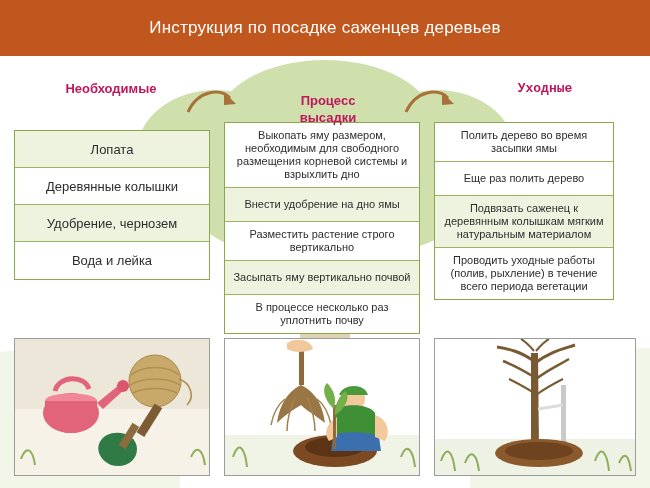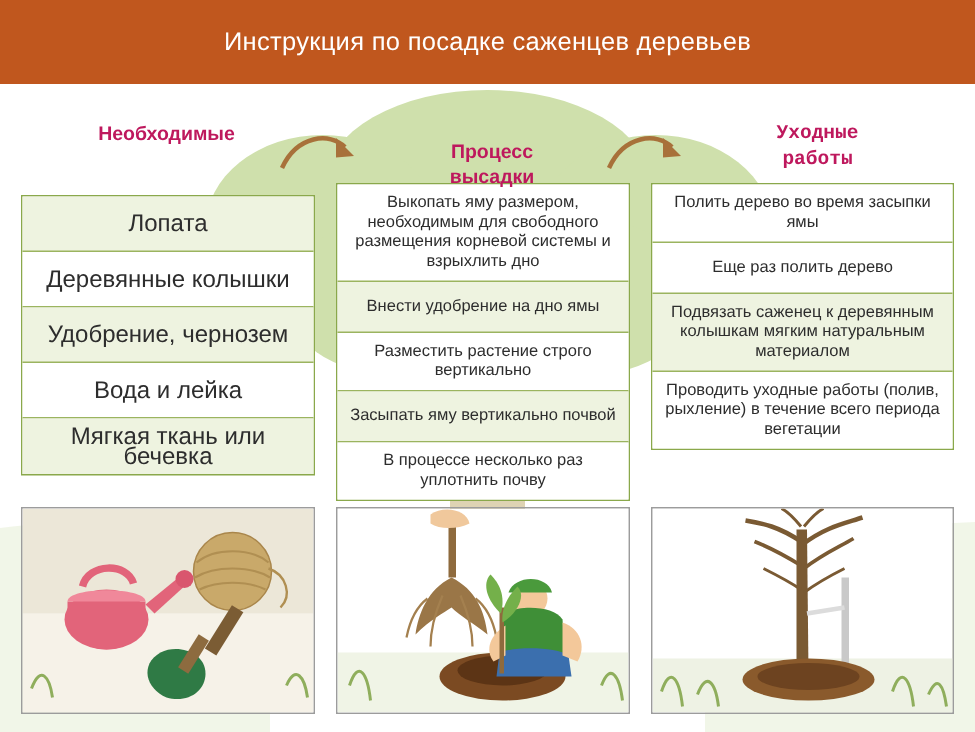--- a/index.html
+++ b/index.html
@@ -81,39 +81,39 @@
   
   .list-box {
     position: absolute;
     z-index: 2;
     border: 1px solid #8aa84b;
     background: #ffffff;
     box-sizing: border-box;
   }
   .box-materials { left: 14px;  top: 130px; width: 196px; }
   .box-process   { left: 224px; top: 122px; width: 196px; }
-  .box-care      { left: 434px; top: 122px; width: 202px; }
+  .box-care      { left: 434px; top: 122px; width: 180px; }
 
   .cell {
     box-sizing: border-box;
     padding: 6px 7px;
     font-size: 11px;
     line-height: 13px;
     text-align: center;
     color: #2d2d2d;
     border-bottom: 1px solid #9bb45f;
     display: flex;
     align-items: center;
     justify-content: center;
   }
   .cell:last-child { border-bottom: none; }
   .cell.alt  { background: #eef3e0; }
   .cell.plain{ background: #ffffff; }
 
-  .box-materials .cell { height: 37px; font-size: 16px; }
+  .box-materials .cell { height: 37px; font-size: 13px; }
   .box-process .cell   { min-height: 34px; }
   .box-care .cell      { min-height: 34px; }
 
   
   .photo {
     position: absolute;
     top: 338px;
     height: 138px;
     border: 1px solid #9c9c9c;
     box-sizing: border-box;
@@ -157,42 +157,40 @@
 
   <div class="col-head left">
     <div>Необходимые</div>
   </div>
   <div class="col-head mid">
     <div>Процесс</div>
     <div>высадки</div>
   </div>
   <div class="col-head right">
     <div>Уходные</div>
-    <div>работы</div>
   </div>
 
   <div class="arrow-svg arrow-left-to-mid">
     <svg width="52" height="34" viewBox="0 0 52 34" xmlns="http://www.w3.org/2000/svg">
       <path d="M2 26 C12 4 34 2 44 12" fill="none" stroke="#a8713a" stroke-width="3"></path>
       <path d="M50 18 L38 6 L38 19 Z" fill="#a8713a"></path>
     </svg>
   </div>
   <div class="arrow-svg arrow-mid-to-right">
     <svg width="52" height="34" viewBox="0 0 52 34" xmlns="http://www.w3.org/2000/svg">
       <path d="M2 26 C12 4 34 2 44 12" fill="none" stroke="#a8713a" stroke-width="3"></path>
       <path d="M50 18 L38 6 L38 19 Z" fill="#a8713a"></path>
     </svg>
   </div>
 
   <div class="list-box box-materials">
     <div class="cell alt">Лопата</div>
     <div class="cell plain">Деревянные колышки</div>
     <div class="cell alt">Удобрение, чернозем</div>
     <div class="cell plain">Вода и лейка</div>
-    <div class="cell alt">Мягкая ткань или бечевка</div>
   </div>
 
   <div class="list-box box-process">
     <div class="cell plain" style="min-height:58px;">Выкопать яму размером, необходимым для свободного размещения корневой системы и взрыхлить дно</div>
     <div class="cell alt">Внести удобрение на дно ямы</div>
     <div class="cell plain">Разместить растение строго вертикально</div>
     <div class="cell alt">Засыпать яму вертикально почвой</div>
     <div class="cell plain">В процессе несколько раз уплотнить почву</div>
   </div>
 

